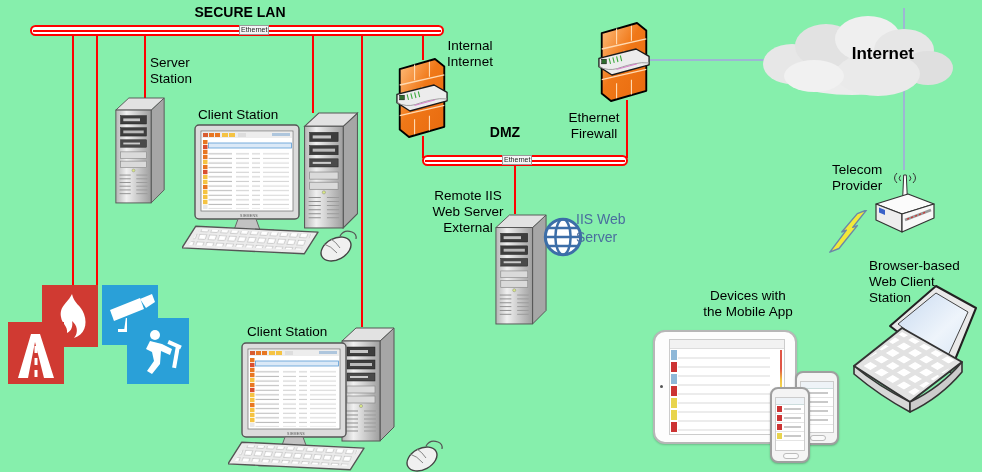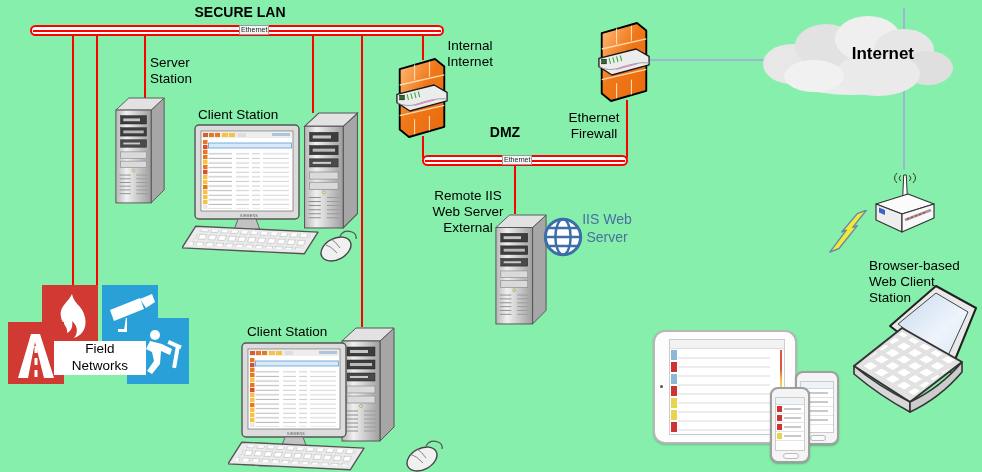--- a/index.html
+++ b/index.html
@@ -11,21 +11,21 @@
   .center{text-align:center;}
   .vl{position:absolute;width:2px;background:#ff0000;}
   .bl{position:absolute;background:#9db7d3;}
   .bus{position:absolute;height:7px;border:2px solid #ff0000;border-radius:6px;background:#fff;}
   .bus::after{content:"";position:absolute;left:1px;right:1px;top:50%;margin-top:-1px;height:2px;background:#ff0000;}
   .bus-tag{position:absolute;font-size:7px;line-height:8px;background:#f6f6f6;border:1px solid #9a9a9a;
            padding:0 1px;color:#222;z-index:5;}
   .brand{position:absolute;font-size:8px;color:#555;transform:scale(0.45);transform-origin:center;
          letter-spacing:.5px;width:40px;text-align:center;}
   .internet-lbl{position:absolute;font-weight:bold;font-size:17px;color:#000;}
-  .iis-lbl{position:absolute;font-size:14px;color:#4a6e9e;white-space:pre-line;line-height:1.25;text-align:center;}
+  .iis-lbl{position:absolute;font-size:14px;color:#4a6e9e;white-space:pre-line;line-height:1.25;}
   .fn-lbl{position:absolute;font-size:13.5px;color:#000;white-space:pre-line;line-height:1.25;
           text-align:center;background:#fff;padding:0 2px;}
   
   .tablet{position:absolute;background:#fdfdfd;border:2px solid #b7b7b7;border-radius:12px;
           box-shadow:0 1px 2px rgba(0,0,0,.2);}
   .tablet .cam{position:absolute;left:5px;top:50%;width:3px;height:3px;margin-top:-2px;border-radius:50%;background:#555;}
   .tscreen{position:absolute;left:14px;top:7px;right:10px;bottom:7px;border:1px solid #ccc;background:#fff;overflow:hidden;}
   .thead{position:absolute;left:0;right:0;top:0;height:8px;background:#f2f2f2;border-bottom:1px solid #ddd;}
   .trows{position:absolute;left:8px;right:14px;top:10px;bottom:2px;
          background:repeating-linear-gradient(#fff 0 7px,#ececec 7px 9px);}
@@ -244,29 +244,31 @@
 Station</div>
   <div class="lbl" style="left:198px;top:107px;width:110px">Client Station</div>
   <div class="lbl" style="left:247px;top:324px;width:110px">Client Station</div>
   <div class="lbl center" style="left:440px;top:38px;width:60px">Internal
 Internet</div>
   <div class="lbl center" style="left:562px;top:110px;width:64px">Ethernet
 Firewall</div>
   <div class="lbl center" style="left:422px;top:188px;width:92px">Remote IIS
 Web Server
 External</div>
+  <div class="lbl" style="left:832px;top:162px;width:64px">Telecom
+Provider</div>
   <div class="lbl" style="left:869px;top:258px;width:118px">Browser-based
 Web Client
 Station</div>
+  <div class="lbl center" style="left:680px;top:288px;width:136px">Devices with
+the Mobile App</div>
 
   <svg class="abs" style="left:6px;top:282px" width="190" height="108" viewBox="0 0 190 108">
       <use href="#sym-field"></use>
     </svg>
-  <div class="fn-lbl" style="left:54px;top:341px;width:88px">Field
-Networks</div>
 
   <svg class="abs" style="left:114px;top:94px" width="52" height="112" viewBox="0 0 56 118">
       <use href="#sym-tower"></use>
     </svg>
 
   <svg class="abs" style="left:300px;top:110px" width="62" height="120" viewBox="0 0 56 118">
       <use href="#sym-tower"></use>
     </svg>
   <svg class="abs" style="left:194px;top:124px" width="110" height="132" viewBox="0 0 110 132">
       <use href="#sym-monitor"></use>

